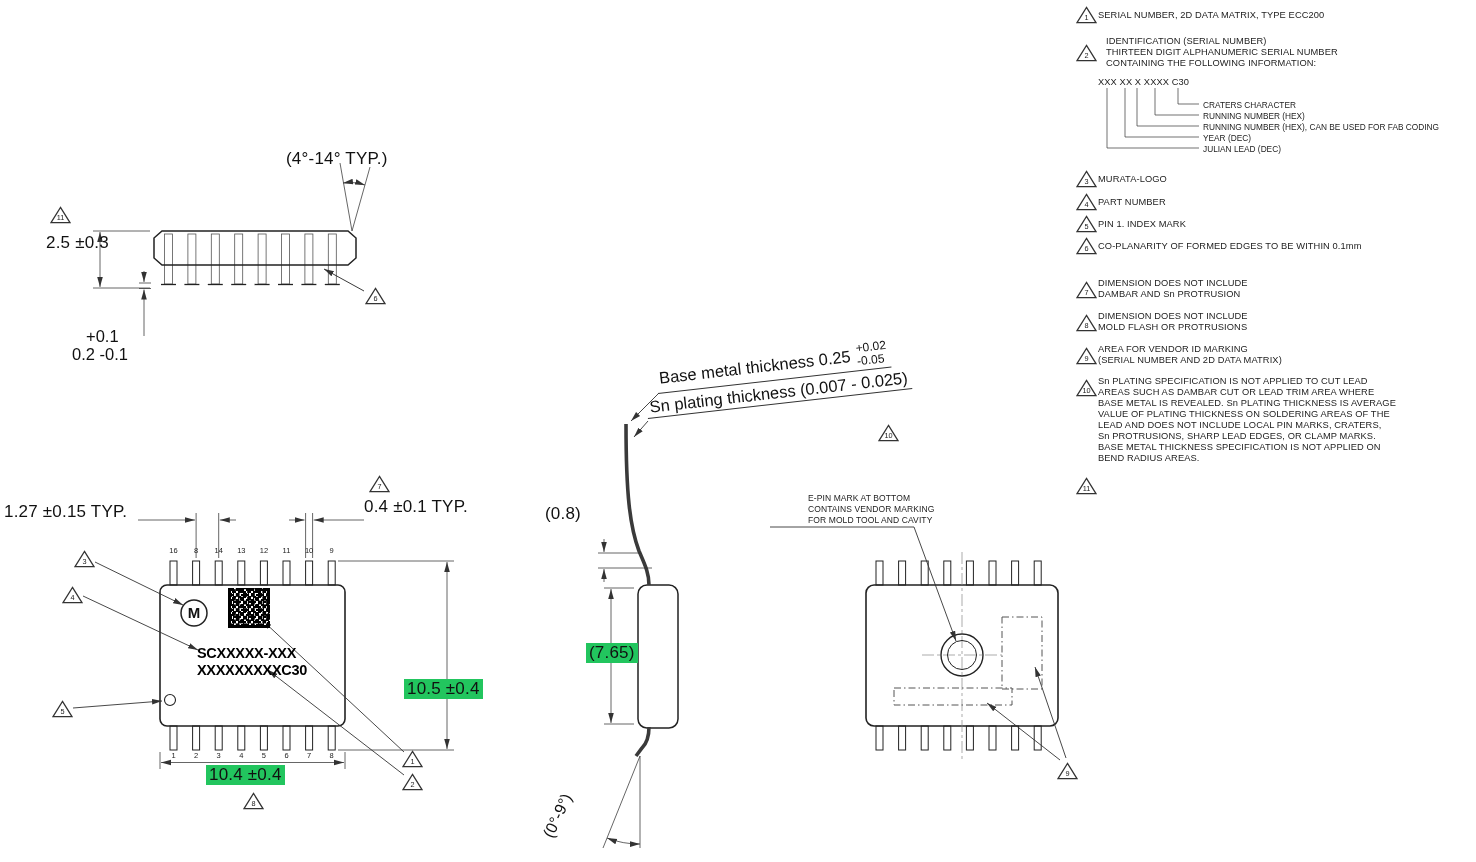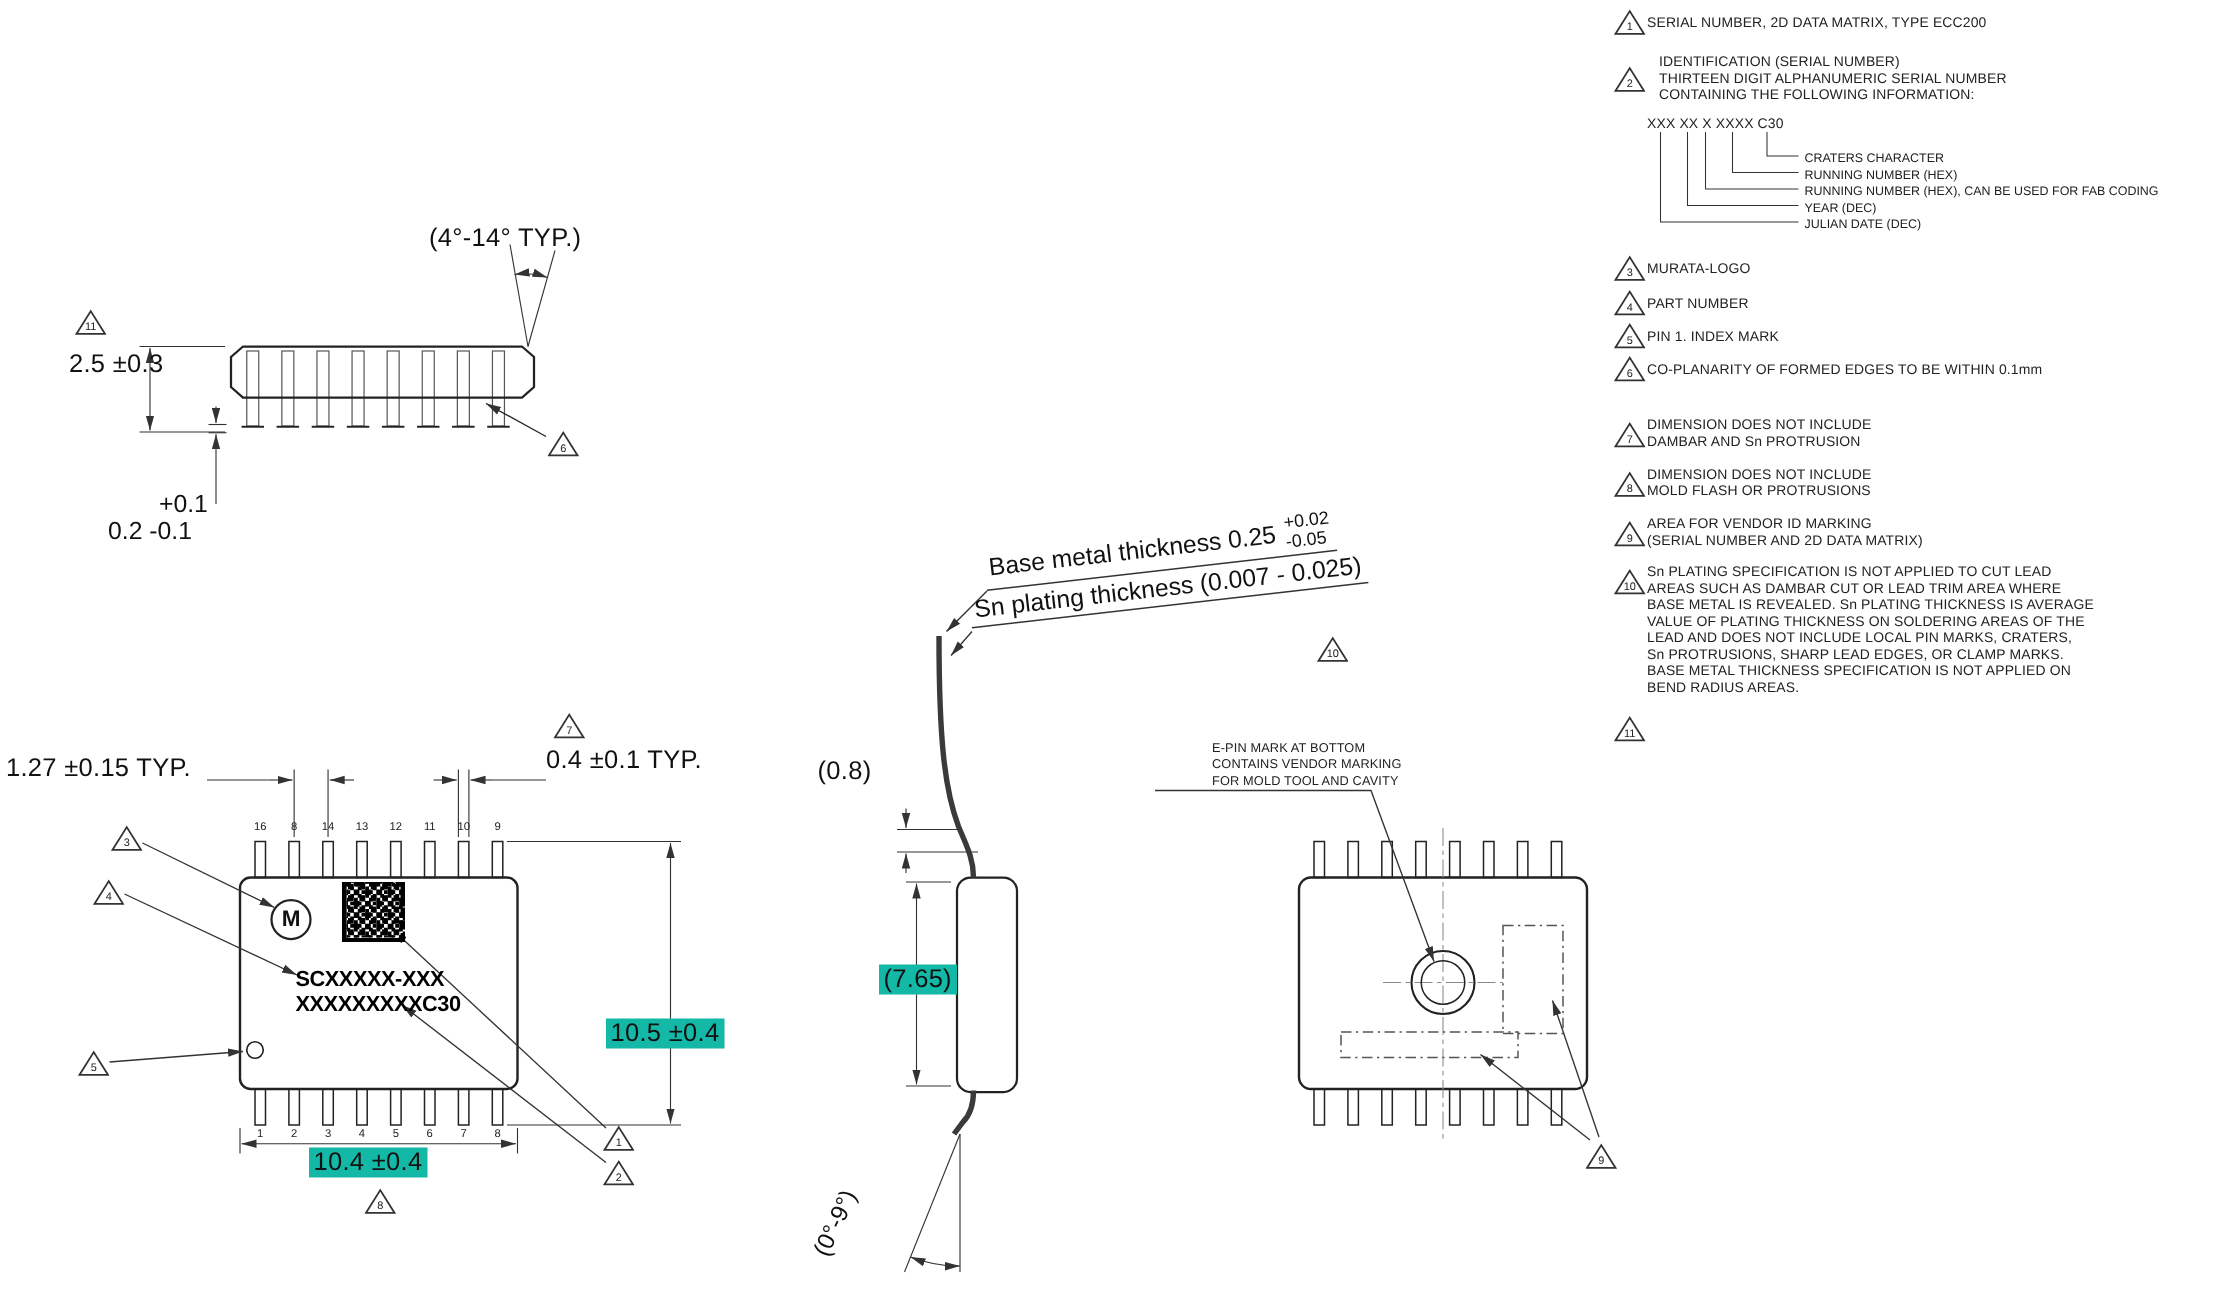--- a/index.html
+++ b/index.html
@@ -1,21 +1,21 @@
 <!DOCTYPE html>
 <html><head>
 <meta charset="utf-8">
 <style>
   *{margin:0;padding:0;box-sizing:border-box}
   html,body{background:#fff}
   #canvas{position:relative;width:1476px;height:862px;background:#fff;overflow:hidden;
           font-family:"Liberation Sans",sans-serif;color:#1d1d1d}
   #art{position:absolute;left:0;top:0}
   .dim{position:absolute;font-size:17px;color:#111;white-space:nowrap;letter-spacing:.2px}
-  .bgw{background:#14b8a6;padding:0 3px}
+  .bgw{background:#22c55e;padding:0 3px}
   .note{position:absolute;font-size:9.3px;line-height:11px;color:#222;white-space:pre-line;letter-spacing:.1px}
   .tinylbl{position:absolute;font-size:8.3px;color:#222;white-space:nowrap}
   .pn{position:absolute;width:14px;text-align:center;font-size:7.5px;color:#222}
   .flag{position:absolute;width:21px;height:18px}
   .flag svg{display:block;width:100%;height:100%}
   .flag .n{position:absolute;left:0;right:0;top:7.5px;text-align:center;font-size:7.3px;line-height:1;color:#222}
   .tri{fill:#fff;stroke:#333;stroke-width:1.3}
   .mark{position:absolute;font-weight:700;font-size:14.5px;letter-spacing:-.3px;color:#000;white-space:nowrap}
   .logoM{position:absolute;left:186px;top:604px;width:16px;text-align:center;font-weight:700;font-size:15px;color:#111}
   .dmx{position:absolute;left:228px;top:588px;width:42px;height:40px;
@@ -23,21 +23,21 @@
        border-top:3px dashed #000;border-right:3px dashed #000;
        background:repeating-conic-gradient(#000 0% 25%, rgba(0,0,0,0) 0% 50%) 0px 0px/5px 5px,
                   repeating-conic-gradient(#000 0% 25%, #fff 0% 50%) 1px 2px/7.6px 7.6px}
   .slant{position:absolute;transform:rotate(-6.5deg);transform-origin:0 100%;
          border-bottom:1.2px solid #333;padding:0 3px 1px 3px;font-size:16.5px;white-space:nowrap;color:#111}
   .tol{display:inline-flex;flex-direction:column;font-size:12px;line-height:1.05;margin-left:6px;
        vertical-align:middle;transform:translateY(-2px)}
   .angtext{position:absolute;left:548px;top:828px;transform:rotate(-65deg);transform-origin:0 50%;
            font-size:16px;white-space:nowrap;color:#111}
   .stack{position:absolute;font-size:16.5px;color:#111;line-height:18px;white-space:nowrap}
-  .stack .t1{margin-left:34px}
+  .stack .t1{margin-left:14px}
 </style>
 </head>
 <body>
 
 <div id="canvas">
 
 <svg id="art" width="1476" height="862" viewBox="0 0 1476 862">
   <defs>
     <marker id="arw" viewBox="0 0 10 8" refX="10" refY="4" markerWidth="10" markerHeight="8" markerUnits="userSpaceOnUse" orient="auto-start-reverse">
       <path d="M0,1.2 L10,4 L0,6.8 Z" fill="#333"></path>
@@ -342,21 +342,21 @@
 </div>
 <div class="note" style="left:1106px;top:36px">IDENTIFICATION (SERIAL NUMBER)
 THIRTEEN DIGIT ALPHANUMERIC SERIAL NUMBER
 CONTAINING THE FOLLOWING INFORMATION:</div>
 
 <div class="note" style="left:1098px;top:77px">XXX XX X XXXX C30</div>
 <div class="tinylbl" style="left:1203px;top:99.5px">CRATERS CHARACTER</div>
 <div class="tinylbl" style="left:1203px;top:110.5px">RUNNING NUMBER (HEX)</div>
 <div class="tinylbl" style="left:1203px;top:121.5px">RUNNING NUMBER (HEX), CAN BE USED FOR FAB CODING</div>
 <div class="tinylbl" style="left:1203px;top:132.5px">YEAR (DEC)</div>
-<div class="tinylbl" style="left:1203px;top:143.5px">JULIAN DATE (DEC)</div>
+<div class="tinylbl" style="left:1203px;top:143.5px">JULIAN LEAD (DEC)</div>
 
 <div class="flag" style="left:1076px;top:170px">
   <svg viewBox="0 0 22 19">
         <path class="tri" d="M11 1.5 L21 17.5 H1 Z"></path>
       </svg>
       <span class="n">3</span>
 </div>
 <div class="note" style="left:1098px;top:174px">MURATA-LOGO</div>
 
 <div class="flag" style="left:1076px;top:193px">

